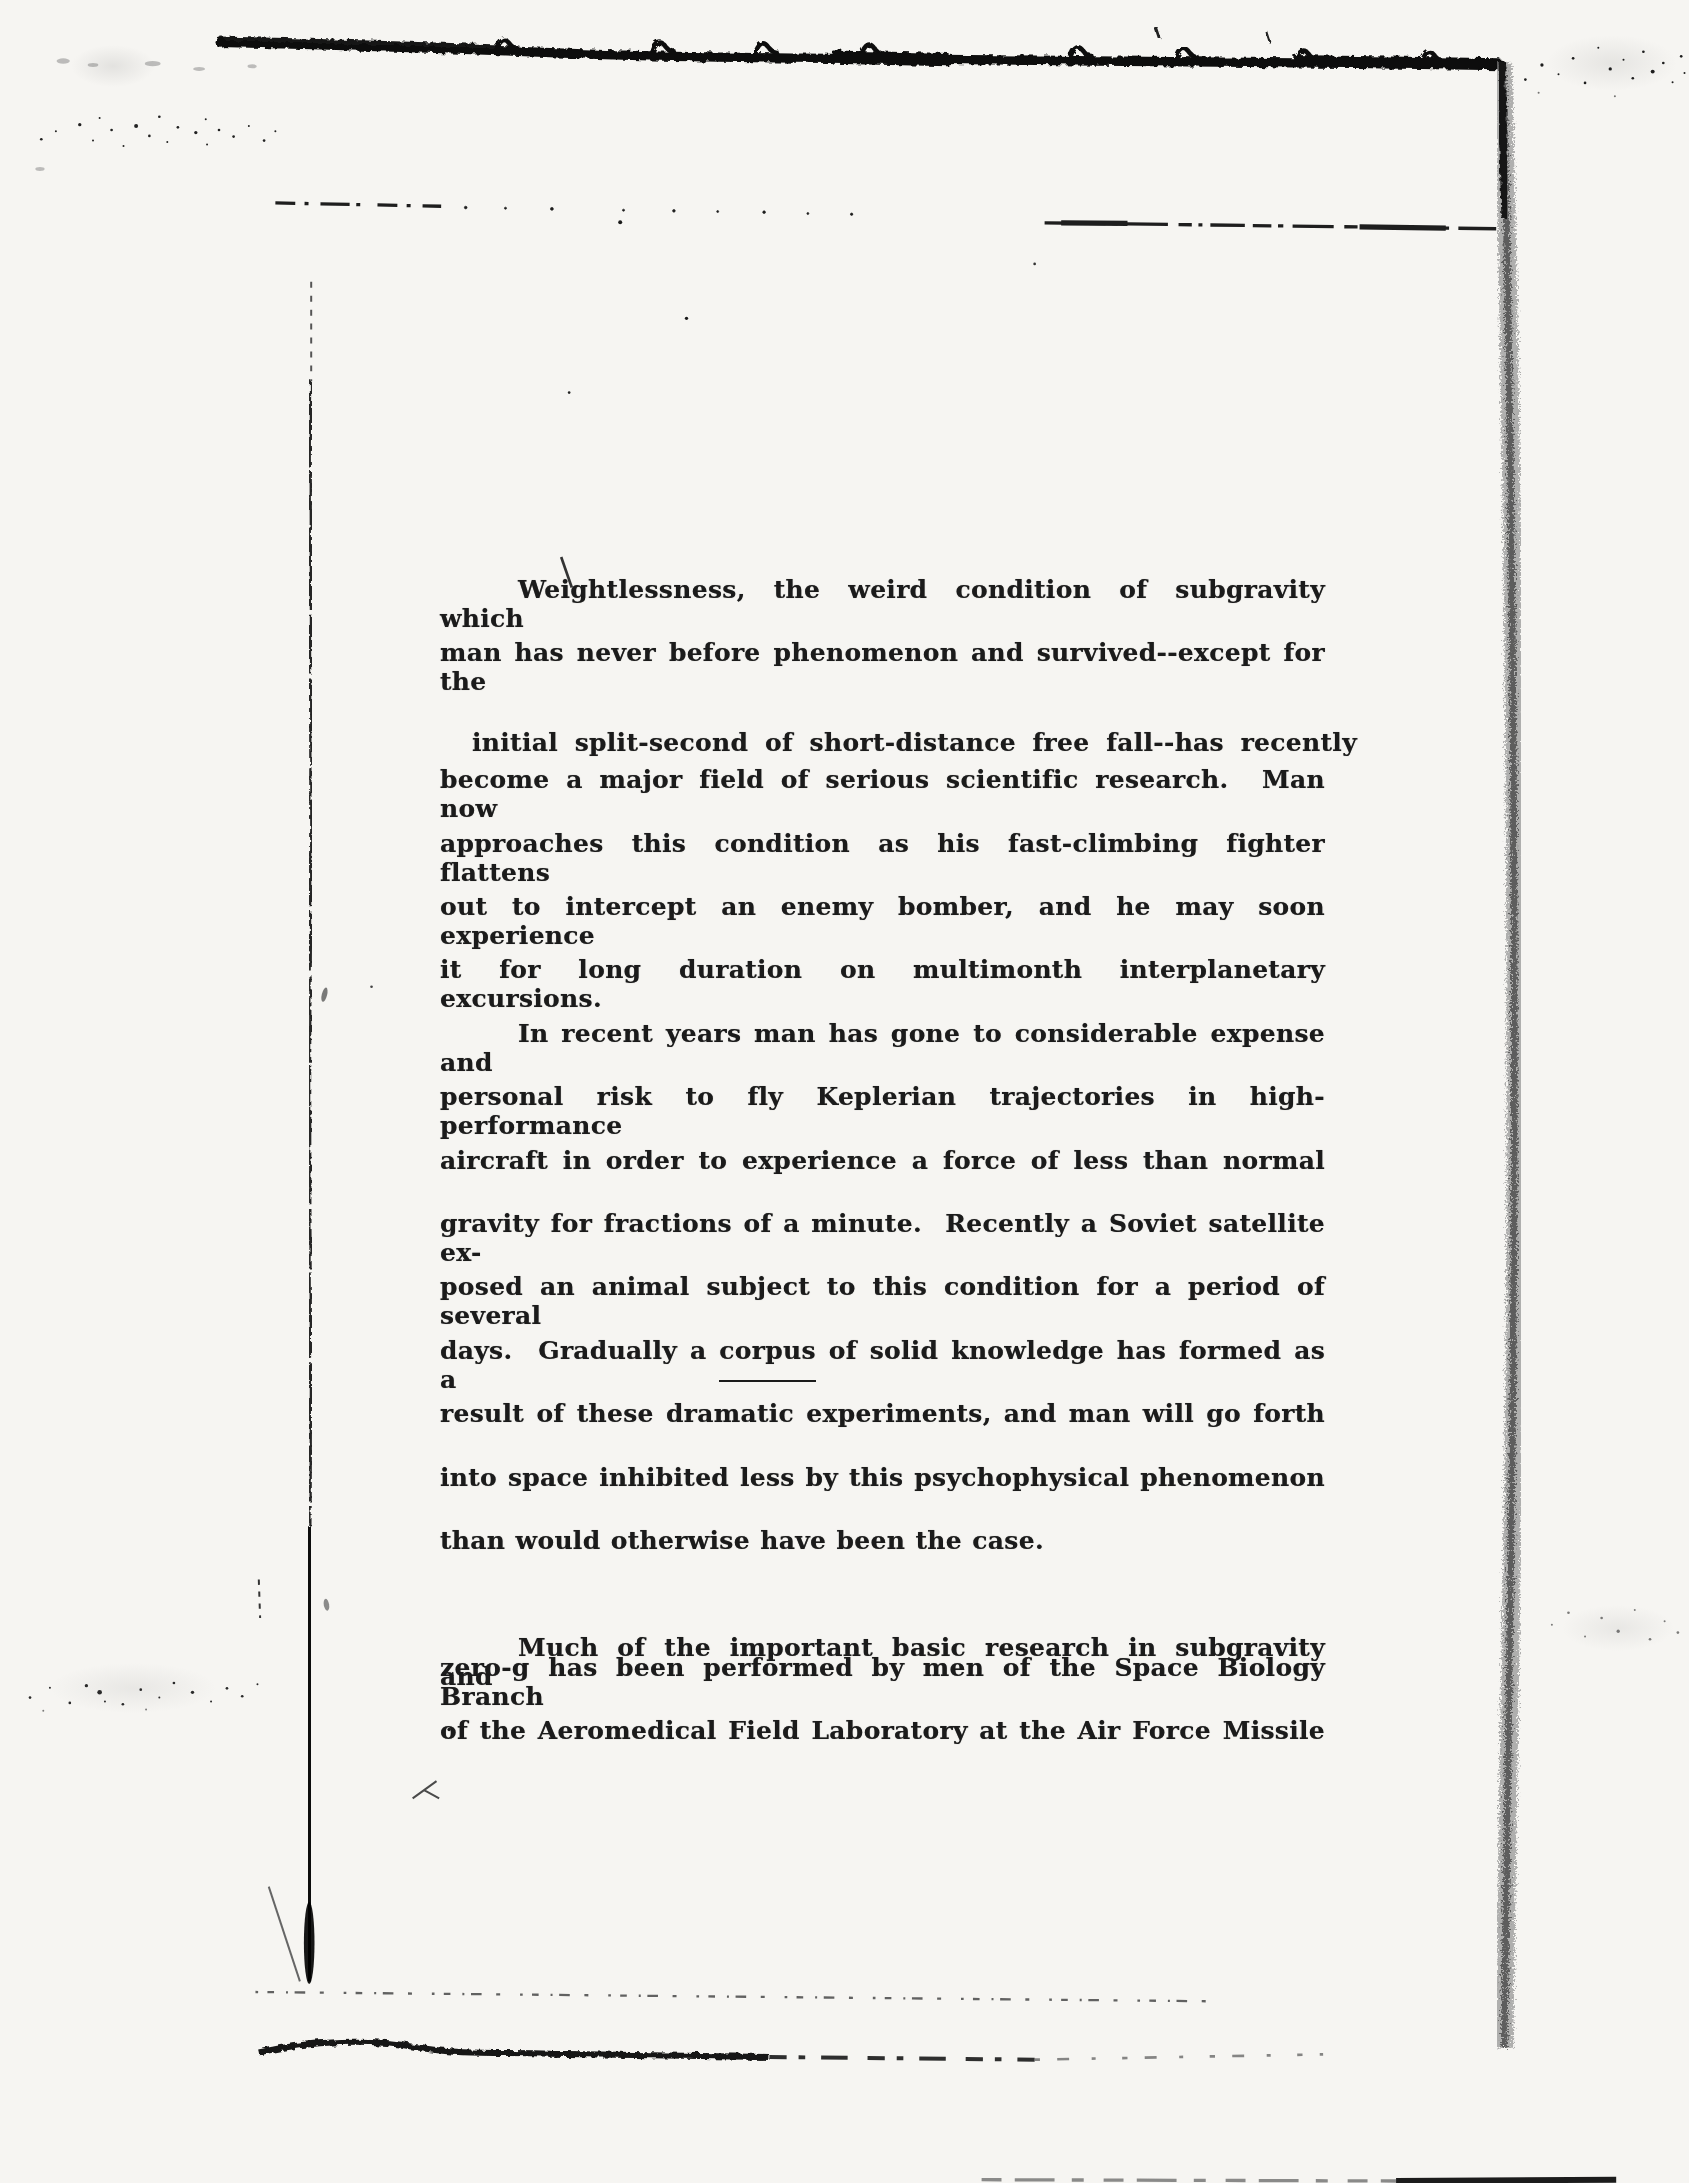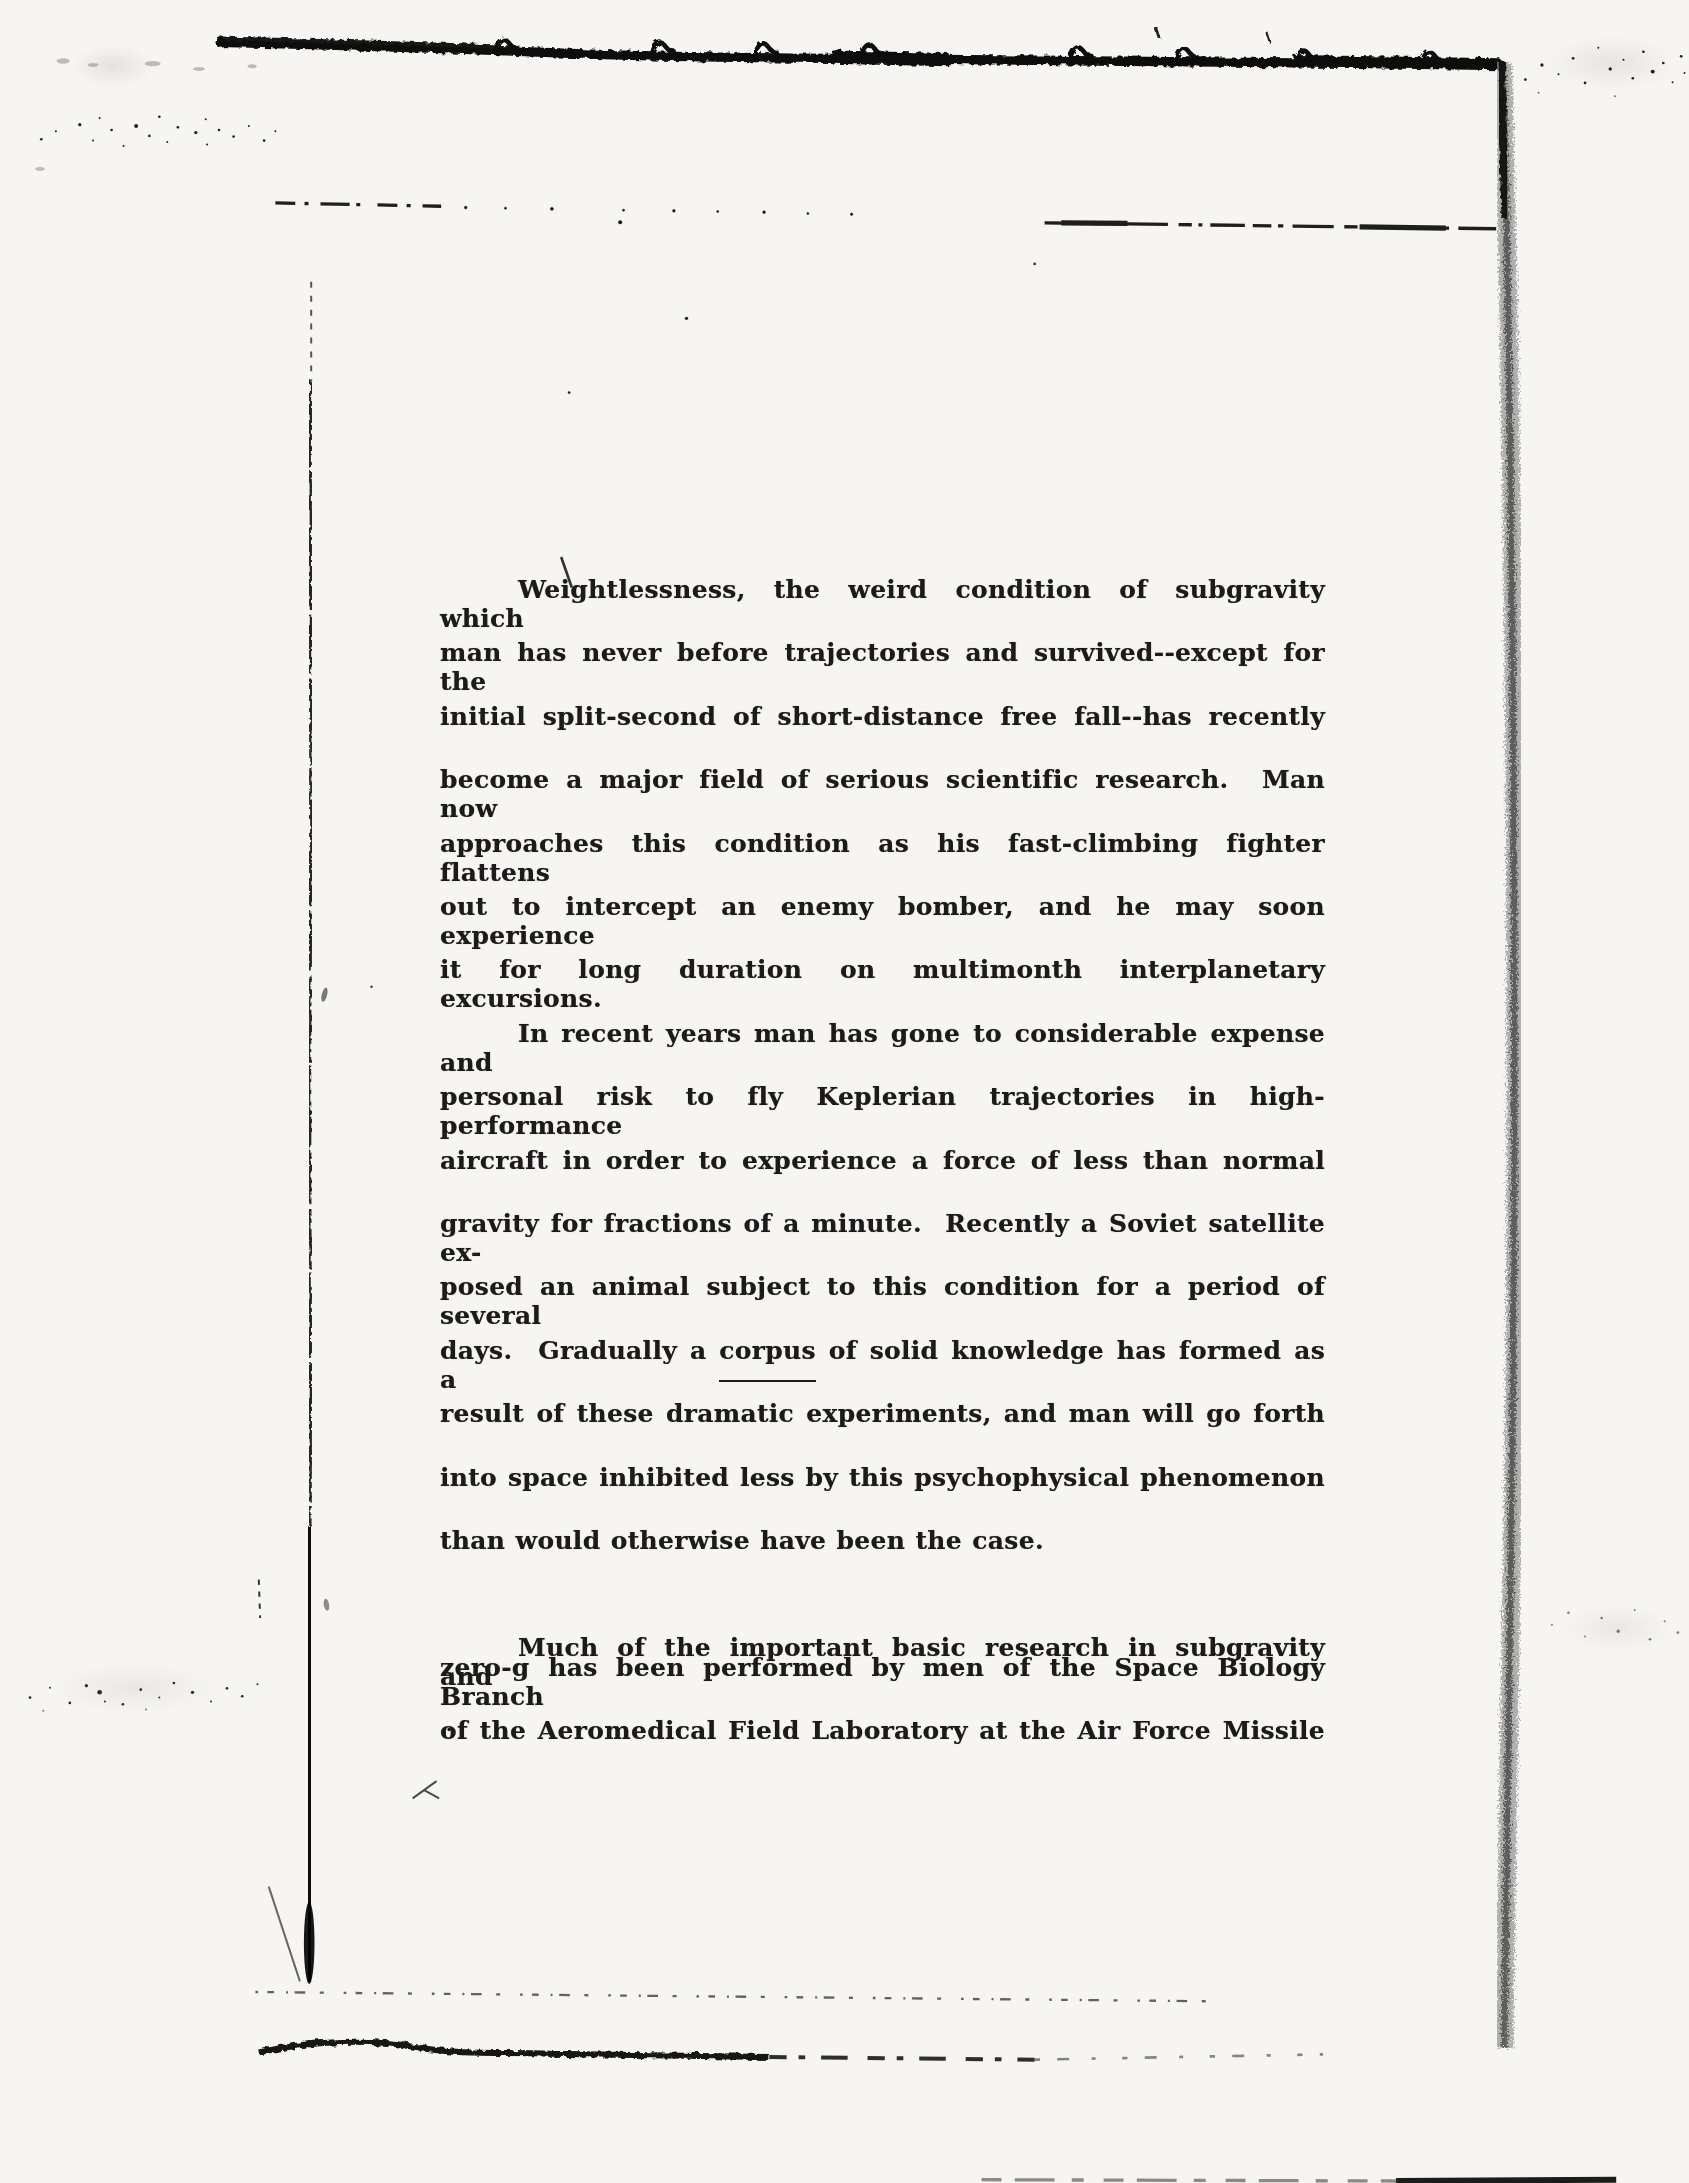--- a/index.html
+++ b/index.html
@@ -196,22 +196,22 @@
         <circle cx="2465" cy="2428" r="1.5"></circle>
       <circle cx="2488" cy="2472" r="2"></circle>
         <circle cx="2510" cy="2445" r="1.5"></circle>
         <circle cx="2530" cy="2462" r="2"></circle>
     </g>
   </svg>
 
 
   <div id="text-block">
       <div class="line indent" style="top: 575px;">Weightlessness, the weird condition of subgravity which</div>
-      <div class="line" style="top: 638px;">man has never before trajectories and survived--except for the</div>
-      <div class="line" style="top: 702px;">initial split-second of short-distance free fall--has recently</div>
+      <div class="line" style="top: 638px;">man has never before phenomenon and survived--except for the</div>
+      <div class="line" style="top: 728px; margin-left: 32px;">initial split-second of short-distance free fall--has recently</div>
       <div class="line" style="top: 765px;">become a major field of serious scientific research.  Man now</div>
       <div class="line" style="top: 829px;">approaches this condition as his fast-climbing fighter flattens</div>
       <div class="line" style="top: 892px;">out to intercept an enemy bomber, and he may soon experience</div>
       <div class="line" style="top: 955px;">it for long duration on multimonth interplanetary excursions.</div>
       <div class="line indent" style="top: 1019px;">In recent years man has gone to considerable expense and</div>
       <div class="line" style="top: 1082px;">personal risk to fly Keplerian trajectories in high-performance</div>
       <div class="line" style="top: 1146px;">aircraft in order to experience a force of less than normal</div>
       <div class="line" style="top: 1209px;">gravity for fractions of a minute.  Recently a Soviet satellite ex-</div>
       <div class="line" style="top: 1272px;">posed an animal subject to this condition for a period of several</div>
       <div class="line" style="top: 1336px;">days.  Gradually a <span class="uword">corpus</span> of solid knowledge has formed as a</div>

